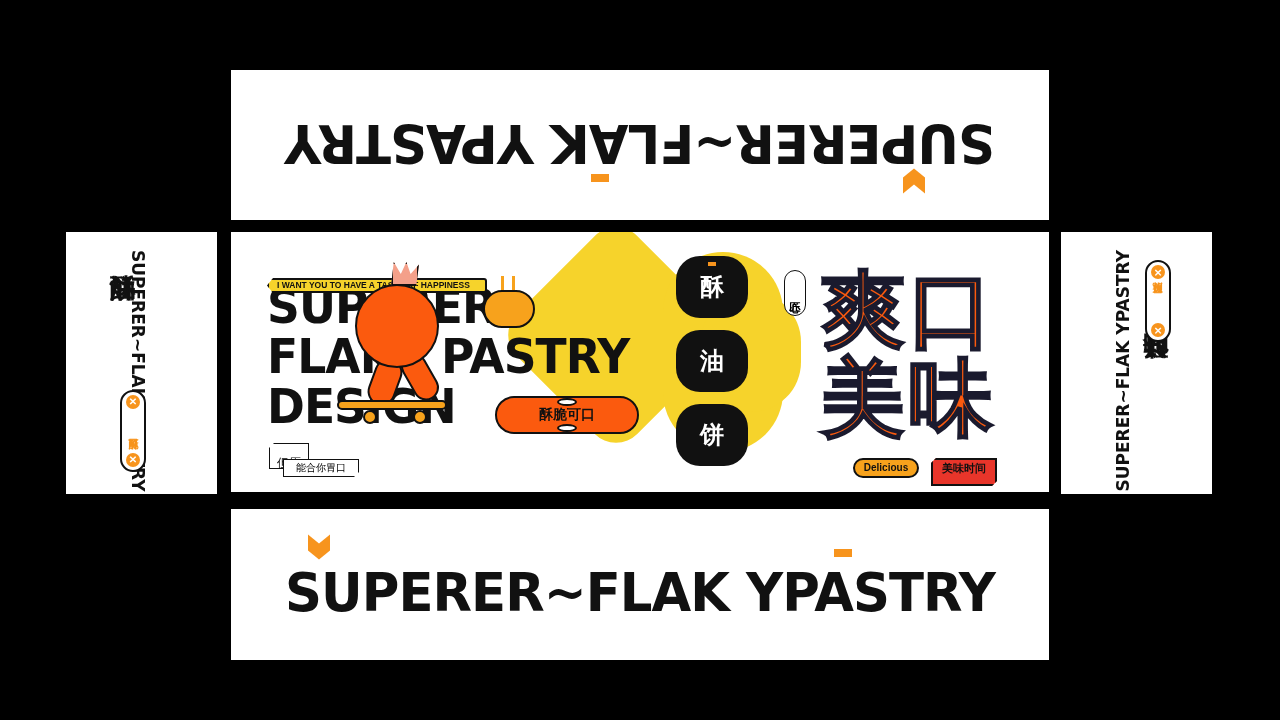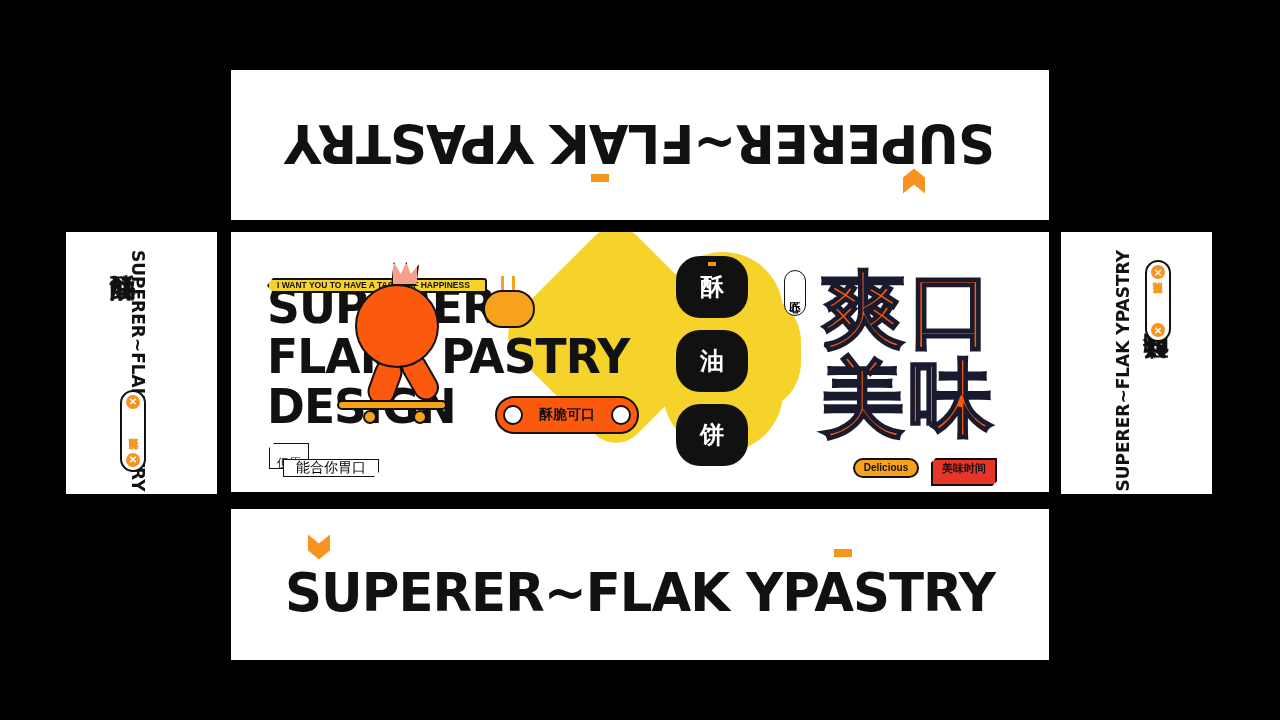--- a/index.html
+++ b/index.html
@@ -77,27 +77,27 @@
     .mascot-leg1 { position: absolute; left: 140px; top: 126px; width: 28px; height: 48px; border-radius: 14px; background: #fb5a0e; border: 2px solid #111; transform: rotate(20deg); }
     .mascot-leg2 { position: absolute; left: 176px; top: 120px; width: 26px; height: 50px; border-radius: 13px; background: #fb5a0e; border: 2px solid #111; transform: rotate(-30deg); }
     .skateboard { position: absolute; left: 106px; top: 168px; width: 110px; height: 10px; background: #f7a21c; border: 2px solid #111; border-radius: 6px; }
     .wheel { position: absolute; top: 178px; width: 14px; height: 14px; border-radius: 50%; background: #f7a21c; border: 2px solid #111; }
     .bun { position: absolute; left: 252px; top: 58px; width: 52px; height: 38px; border-radius: 20px; background: #f7a21c; border: 2px solid #111; }
     .bun-ears { position: absolute; left: 270px; top: 44px; width: 14px; height: 16px; border-left: 3px solid #f7a21c; border-right: 3px solid #f7a21c; }
 
     .pill-main {
       position: absolute; left: 264px; top: 164px; width: 144px; height: 38px;
       background: #fb5a0e; border: 2px solid #111; border-radius: 19px;
-      display: flex; align-items: center; justify-content: space-between; padding: 0 6px;
+      display: flex; align-items: center; justify-content: space-between; padding: 0 6px; flex-direction: column;
     }
     .pill-main .hole { width: 20px; height: 20px; border-radius: 50%; background: #fff; border: 2px solid #111; }
     .pill-main .label { font-weight: 900; font-size: 14px; color: #111; }
 
     .wish-1 { position: absolute; left: 38px; top: 211px; height: 18px; padding: 12px 7px; border: 1.5px solid #111; font-size: 12px; line-height: 15px; background: #fff; clip-path: polygon(5px 0,100% 0,100% 100%,0 100%,0 5px); }
-    .wish-2 { position: absolute; left: 52px; top: 227px; height: 18px; padding: 0 12px; border: 1.5px solid #111; font-size: 14px; line-height: 15px; background: #fff; clip-path: polygon(0 0,100% 0,100% calc(100% - 5px),calc(100% - 5px) 100%,0 100%); text-align: center; }
+    .wish-2 { position: absolute; left: 52px; top: 227px; height: 18px; padding: 0 12px; border: 1.5px solid #111; font-size: 10px; line-height: 15px; background: #fff; clip-path: polygon(0 0,100% 0,100% calc(100% - 5px),calc(100% - 5px) 100%,0 100%); text-align: center; }
 
     .cookie {
       position: absolute; left: 445px; width: 72px; height: 62px; background: #111;
       border-radius: 24px; display: flex; align-items: center; justify-content: center;
       color: #fff; font-weight: 900; font-size: 24px;
     }
     .cookie::before { content: ""; position: absolute; left: 14px; top: -6px; width: 44px; height: 74px; background: #111; border-radius: 20px; z-index: -1; }
     #cookie-1 { top: 24px; }
     #cookie-2 { top: 98px; }
     #cookie-3 { top: 172px; }

